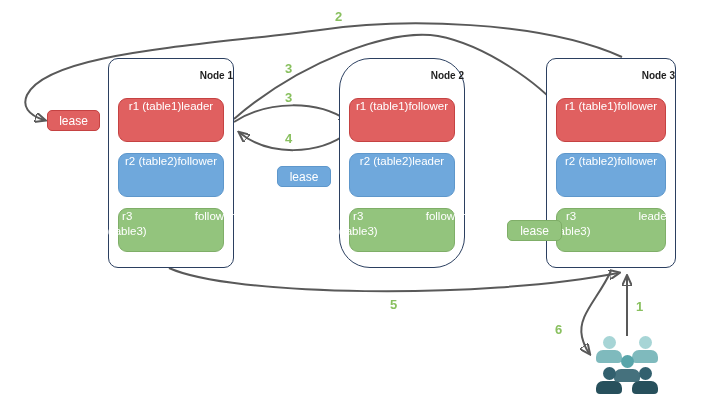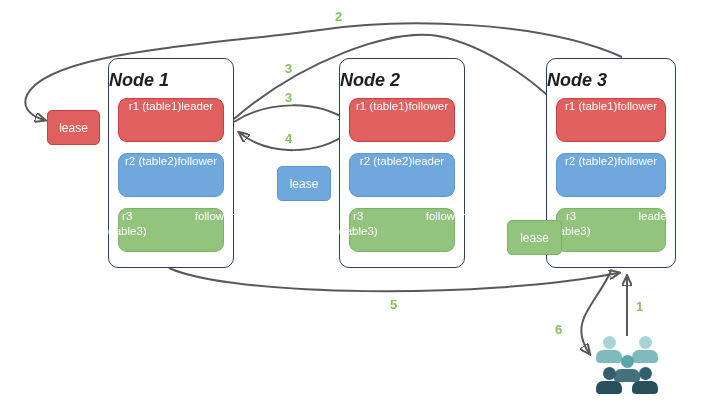--- a/index.html
+++ b/index.html
@@ -8,39 +8,39 @@
     font-family:"Liberation Sans", sans-serif;
   }
   svg.arrows{position:absolute;left:0;top:0;width:704px;height:405px;pointer-events:none;}
   svg.arrows path{stroke:#595959;stroke-width:2;fill:none;}
 
   .node{
     position:absolute;width:126px;height:210px;background:#ffffff;
     border:1.5px solid #2b3f60;border-radius:10px;box-sizing:border-box;
   }
   .node1{left:108px;top:58px;}
-  .node2{left:339px;top:58px;}
+  .node2{left:339px;top:58px;border-radius:31px;}
   .node3{left:546px;top:58px;width:130px;}
   .node-title{
-    margin-top:11px;text-align:left;font-weight:bold;font-size:18px;color:#1f1f1f;font-style:italic;
+    margin-top:11px;text-align:right;font-weight:bold;font-size:10px;color:#1f1f1f;
   }
   .replica{
     position:absolute;left:9px;right:9px;height:44px;border-radius:9px;
     color:#ffffff;font-size:11.5px;text-align:center;line-height:1.28;
     display:flex;flex-direction:row;justify-content:center;box-sizing:border-box;
   }
   .replica.pos1{top:39px;}
   .replica.pos2{top:94px;}
   .replica.pos3{top:149px;gap:48px;}
   .red{background:#e06060;border:1.5px solid #c54242;}
   .blue{background:#6fa8dc;border:1.5px solid #5e97cb;}
   .green{background:#93c47d;border:1.5px solid #7fae68;}
 
   .lease{
-    position:absolute;height:35px;border-radius:5px;color:#ffffff;font-size:12px;
+    position:absolute;height:21px;border-radius:5px;color:#ffffff;font-size:12px;
     display:flex;align-items:center;justify-content:center;box-sizing:border-box;
   }
   .lease-red{left:47px;top:110px;width:53px;}
   .lease-blue{left:277px;top:166px;width:54px;}
   .lease-green{left:507px;top:220px;width:55px;}
 
   .step{
     position:absolute;font-weight:bold;font-size:13px;color:#89c05f;
   }
   .step-1{left:636px;top:299px;}

